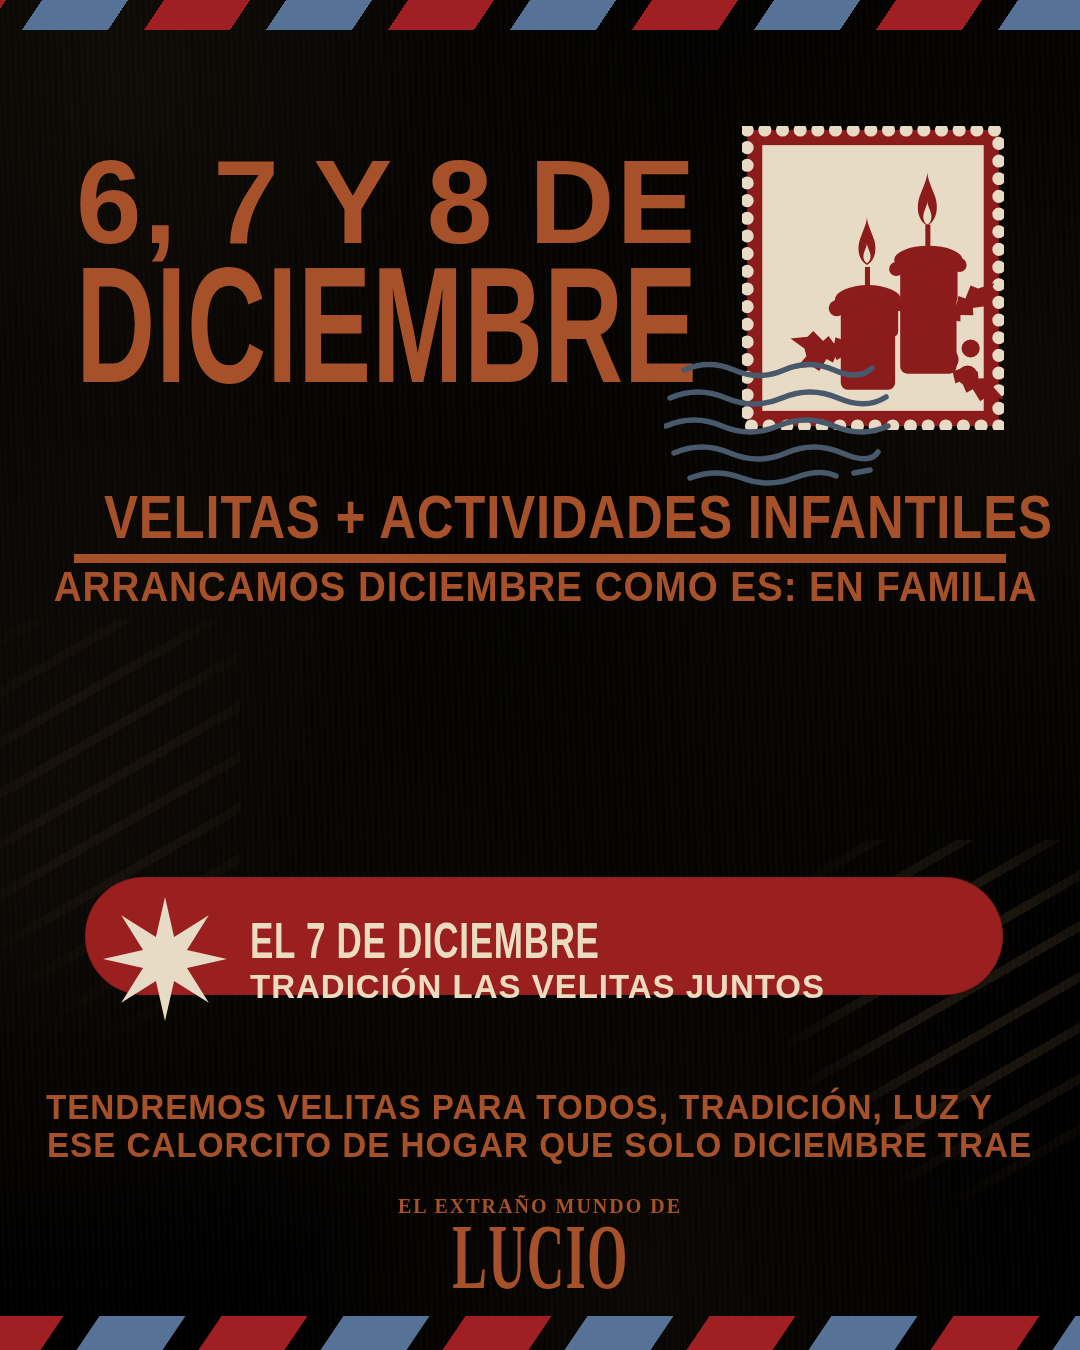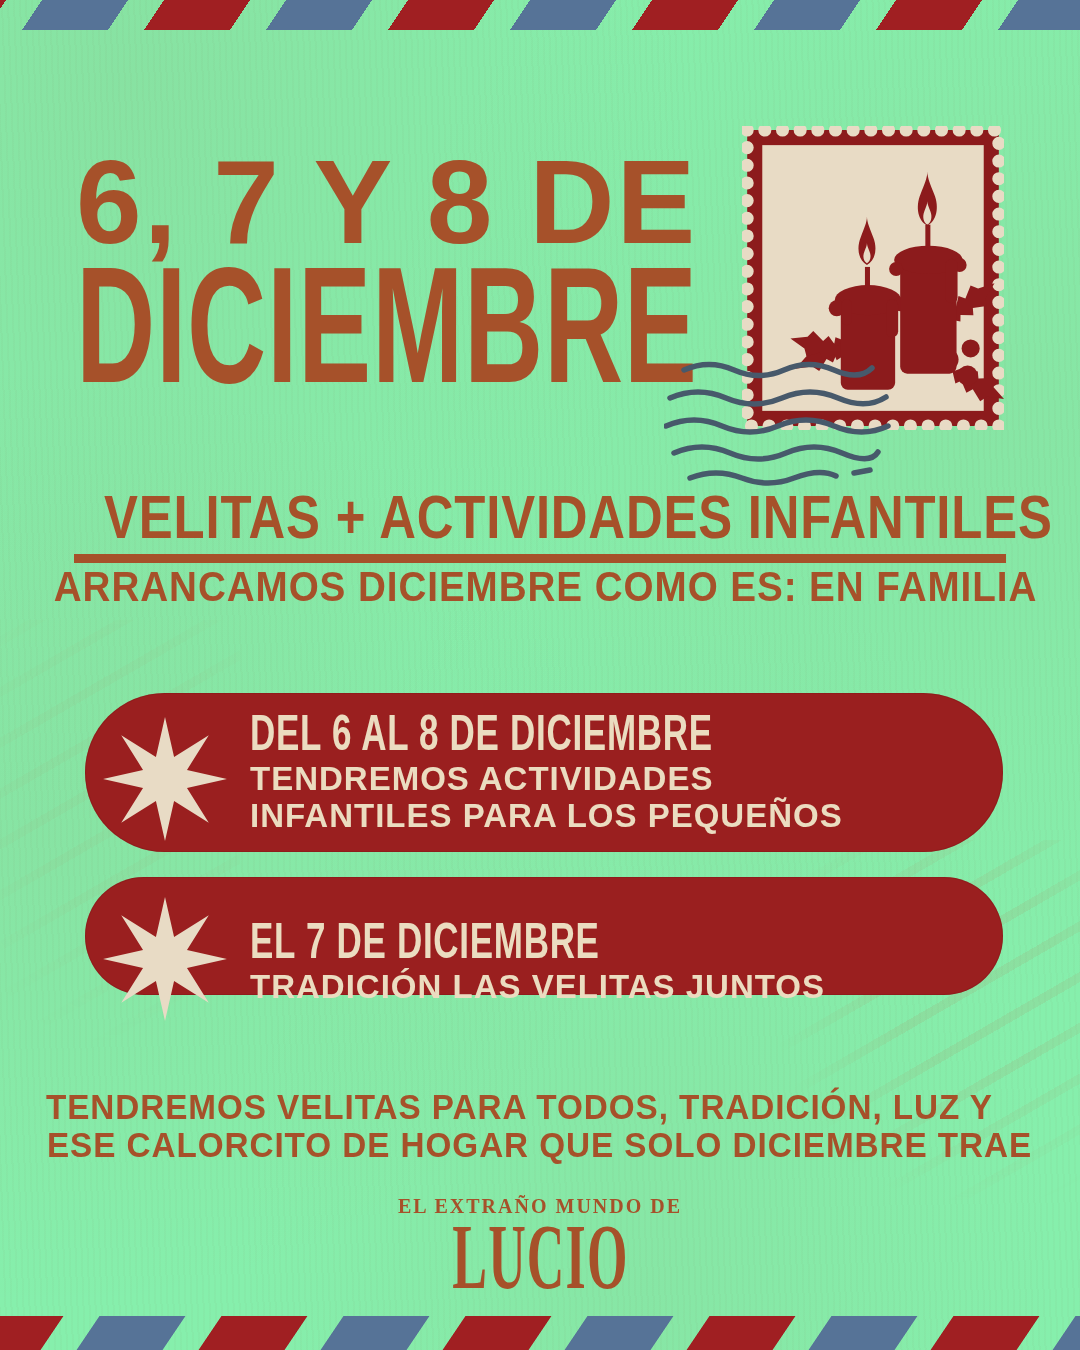--- a/index.html
+++ b/index.html
@@ -1,18 +1,18 @@
 <!DOCTYPE html>
 <html><head>
 <meta charset="utf-8">
 <style>
   html,body{margin:0;padding:0;background:#6b6258;}
   .poster{
     position:relative;width:1080px;height:1350px;overflow:hidden;
-    background:#86efac;
+    background:#000000;
     font-family:"Liberation Sans",sans-serif;
     -webkit-font-smoothing:antialiased;
   }
   
   .texture{
     position:absolute;inset:0;pointer-events:none;z-index:1;
     background:
       radial-gradient(ellipse at 12% 6%, rgba(150,112,72,.10), transparent 42%),
       radial-gradient(ellipse at 92% 30%, rgba(150,112,72,.08), transparent 45%),
       radial-gradient(ellipse at 4% 62%, rgba(150,112,72,.09), transparent 40%),
@@ -163,30 +163,20 @@
   </div>
 
   <div class="subtitle-wrap">
     <span class="subtitle">VELITAS + ACTIVIDADES INFANTILES</span>
   </div>
   <div class="rule"></div>
   <div class="tagline-wrap">
     <span class="tagline">ARRANCAMOS DICIEMBRE COMO ES: EN FAMILIA</span>
   </div>
 
-  <div class="pill p1">
-    <svg class="star" viewBox="-62 -62 124 124">
-      <polygon fill="#e8dbc5" points="0,-60 8.8,-21.3 42.4,-42.4 21.3,-8.8 60,0 21.3,8.8 42.4,42.4 8.8,21.3 0,60 -8.8,21.3 -42.4,42.4 -21.3,8.8 -60,0 -21.3,-8.8 -42.4,-42.4 -8.8,-21.3"></polygon>
-    </svg>
-    <div class="pill-text">
-      <div class="pill-heading">DEL 6 AL 8 DE DICIEMBRE</div>
-      <div class="pill-line">TENDREMOS ACTIVIDADES</div>
-      <div class="pill-line">INFANTILES PARA LOS PEQUEÑOS</div>
-    </div>
-  </div>
 
   <div class="pill p2">
     <svg class="star" viewBox="-62 -62 124 124">
       <polygon fill="#e8dbc5" points="0,-60 8.8,-21.3 42.4,-42.4 21.3,-8.8 60,0 21.3,8.8 42.4,42.4 8.8,21.3 0,60 -8.8,21.3 -42.4,42.4 -21.3,8.8 -60,0 -21.3,-8.8 -42.4,-42.4 -8.8,-21.3"></polygon>
     </svg>
     <div class="pill-text">
       <div class="pill-heading">EL 7 DE DICIEMBRE</div>
       <div class="pill-line">TRADICIÓN LAS VELITAS JUNTOS</div>
     </div>
   </div>

